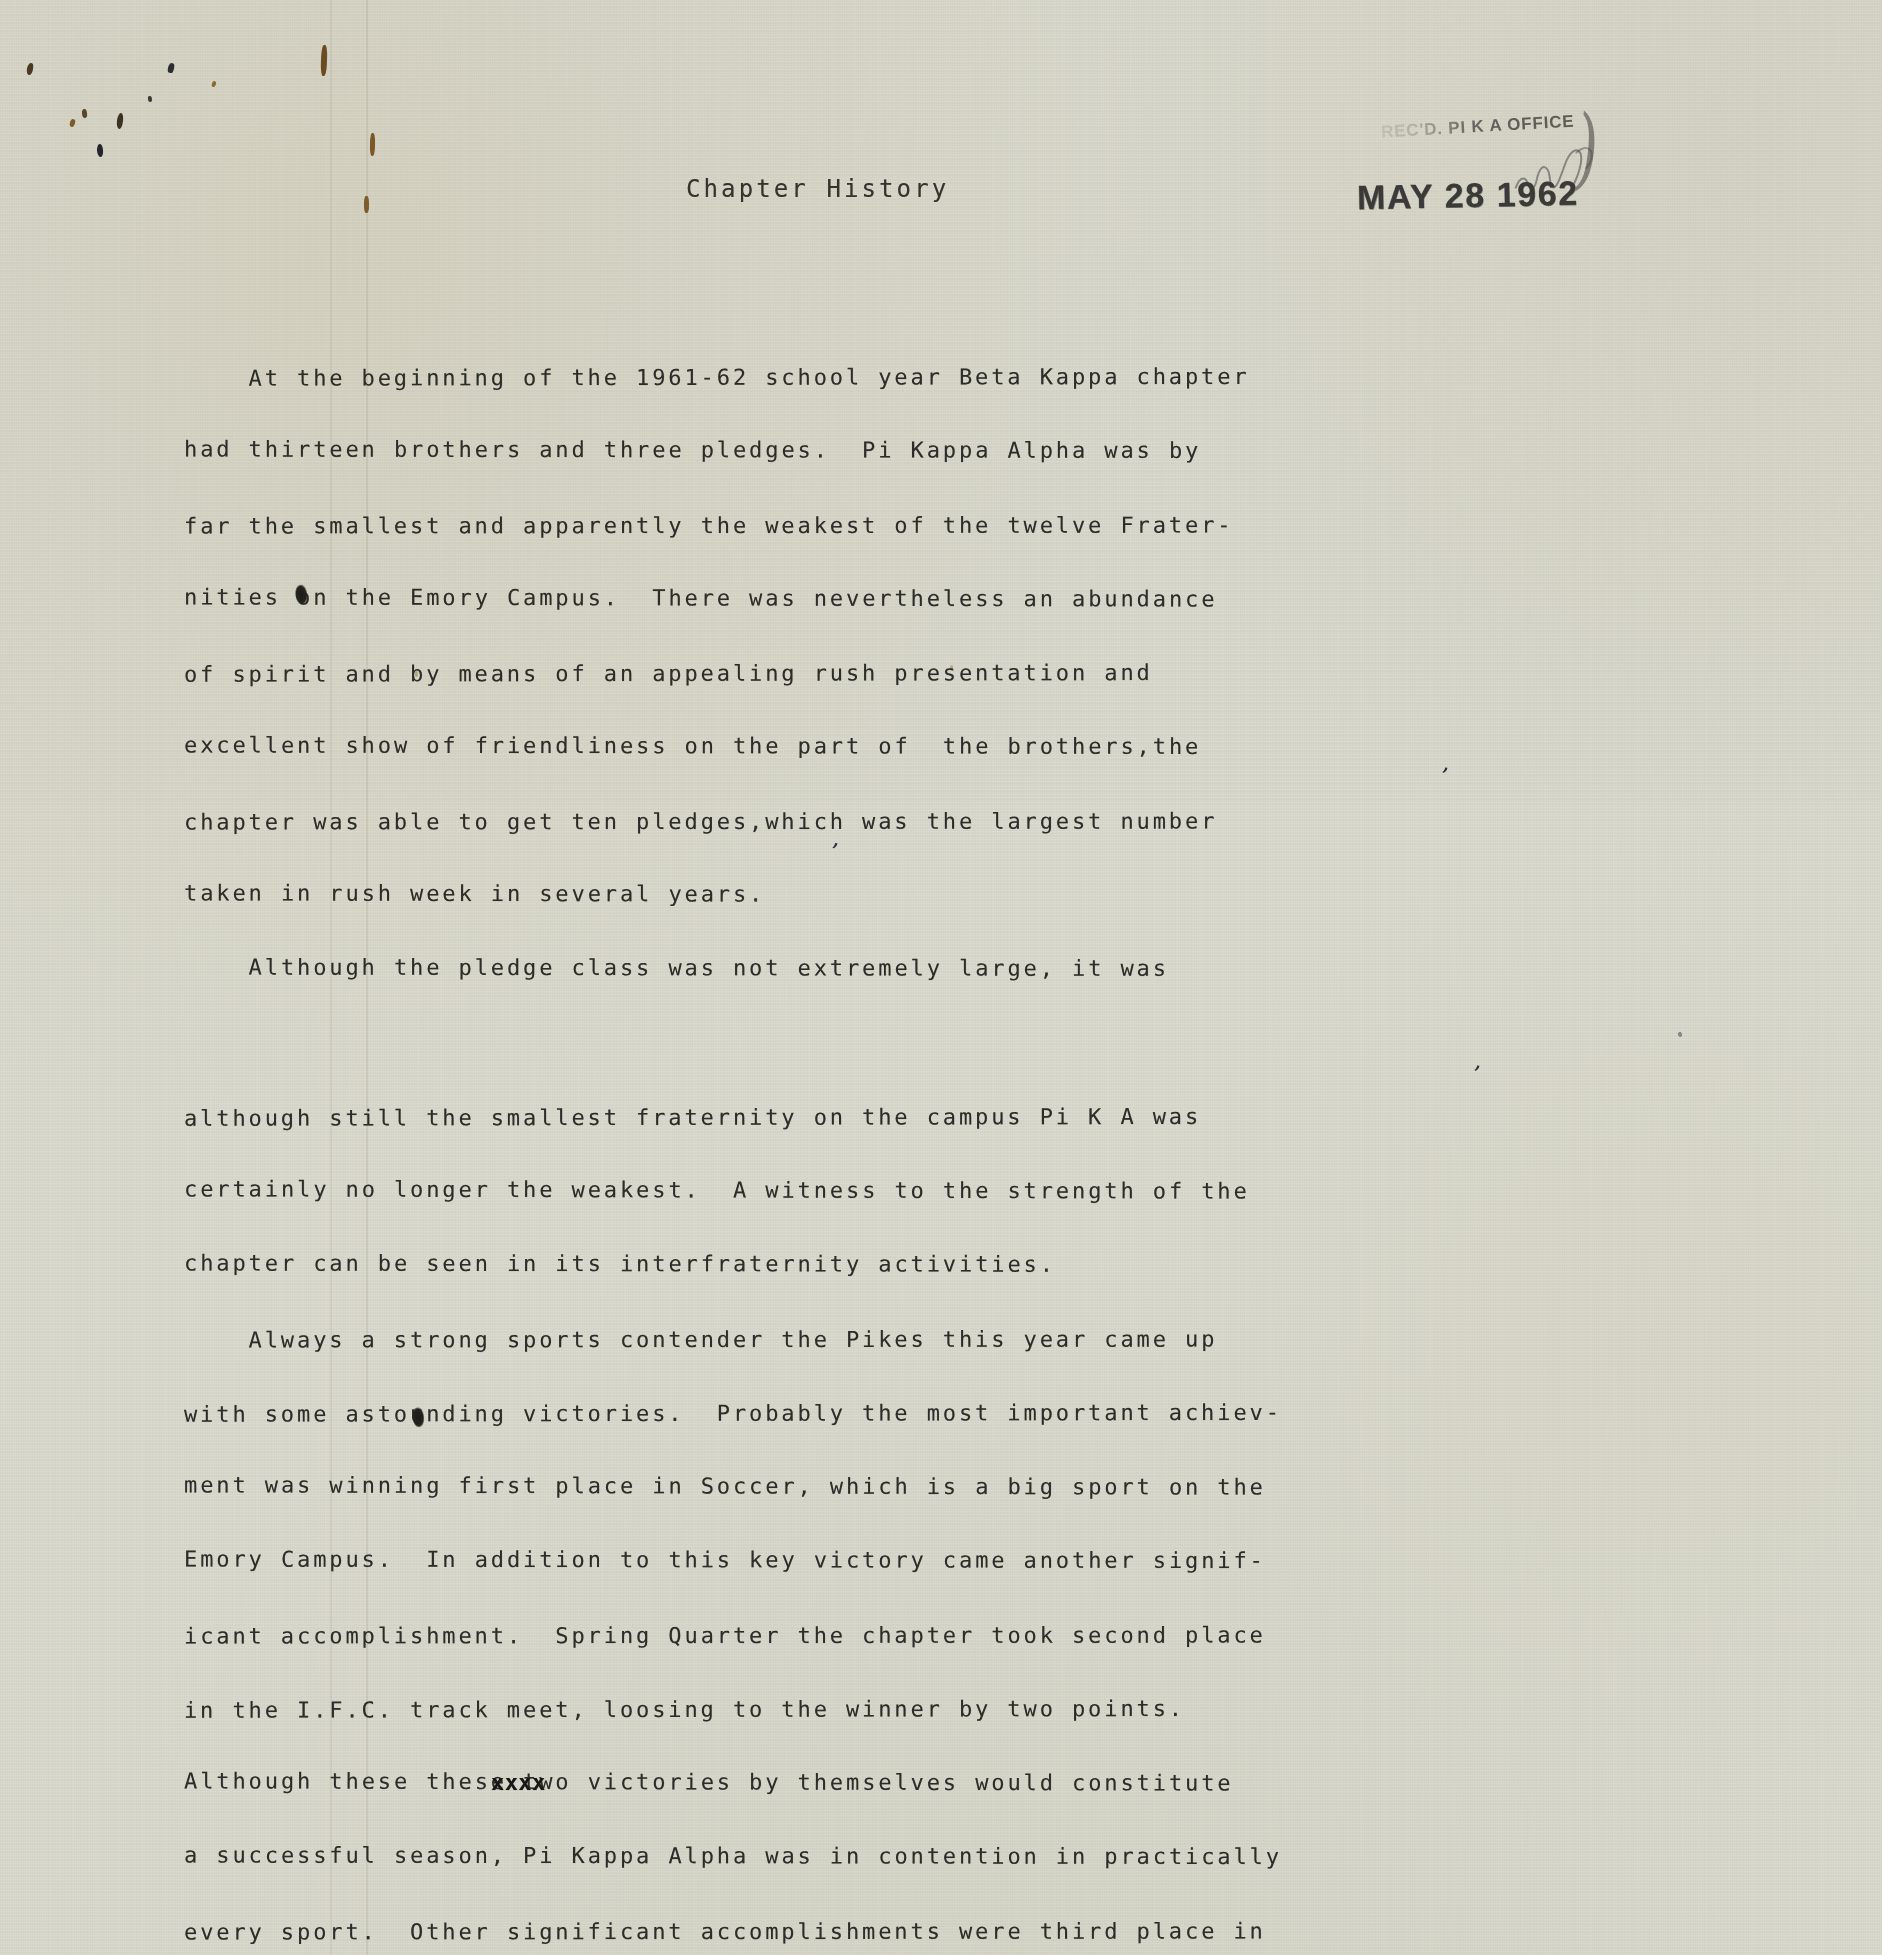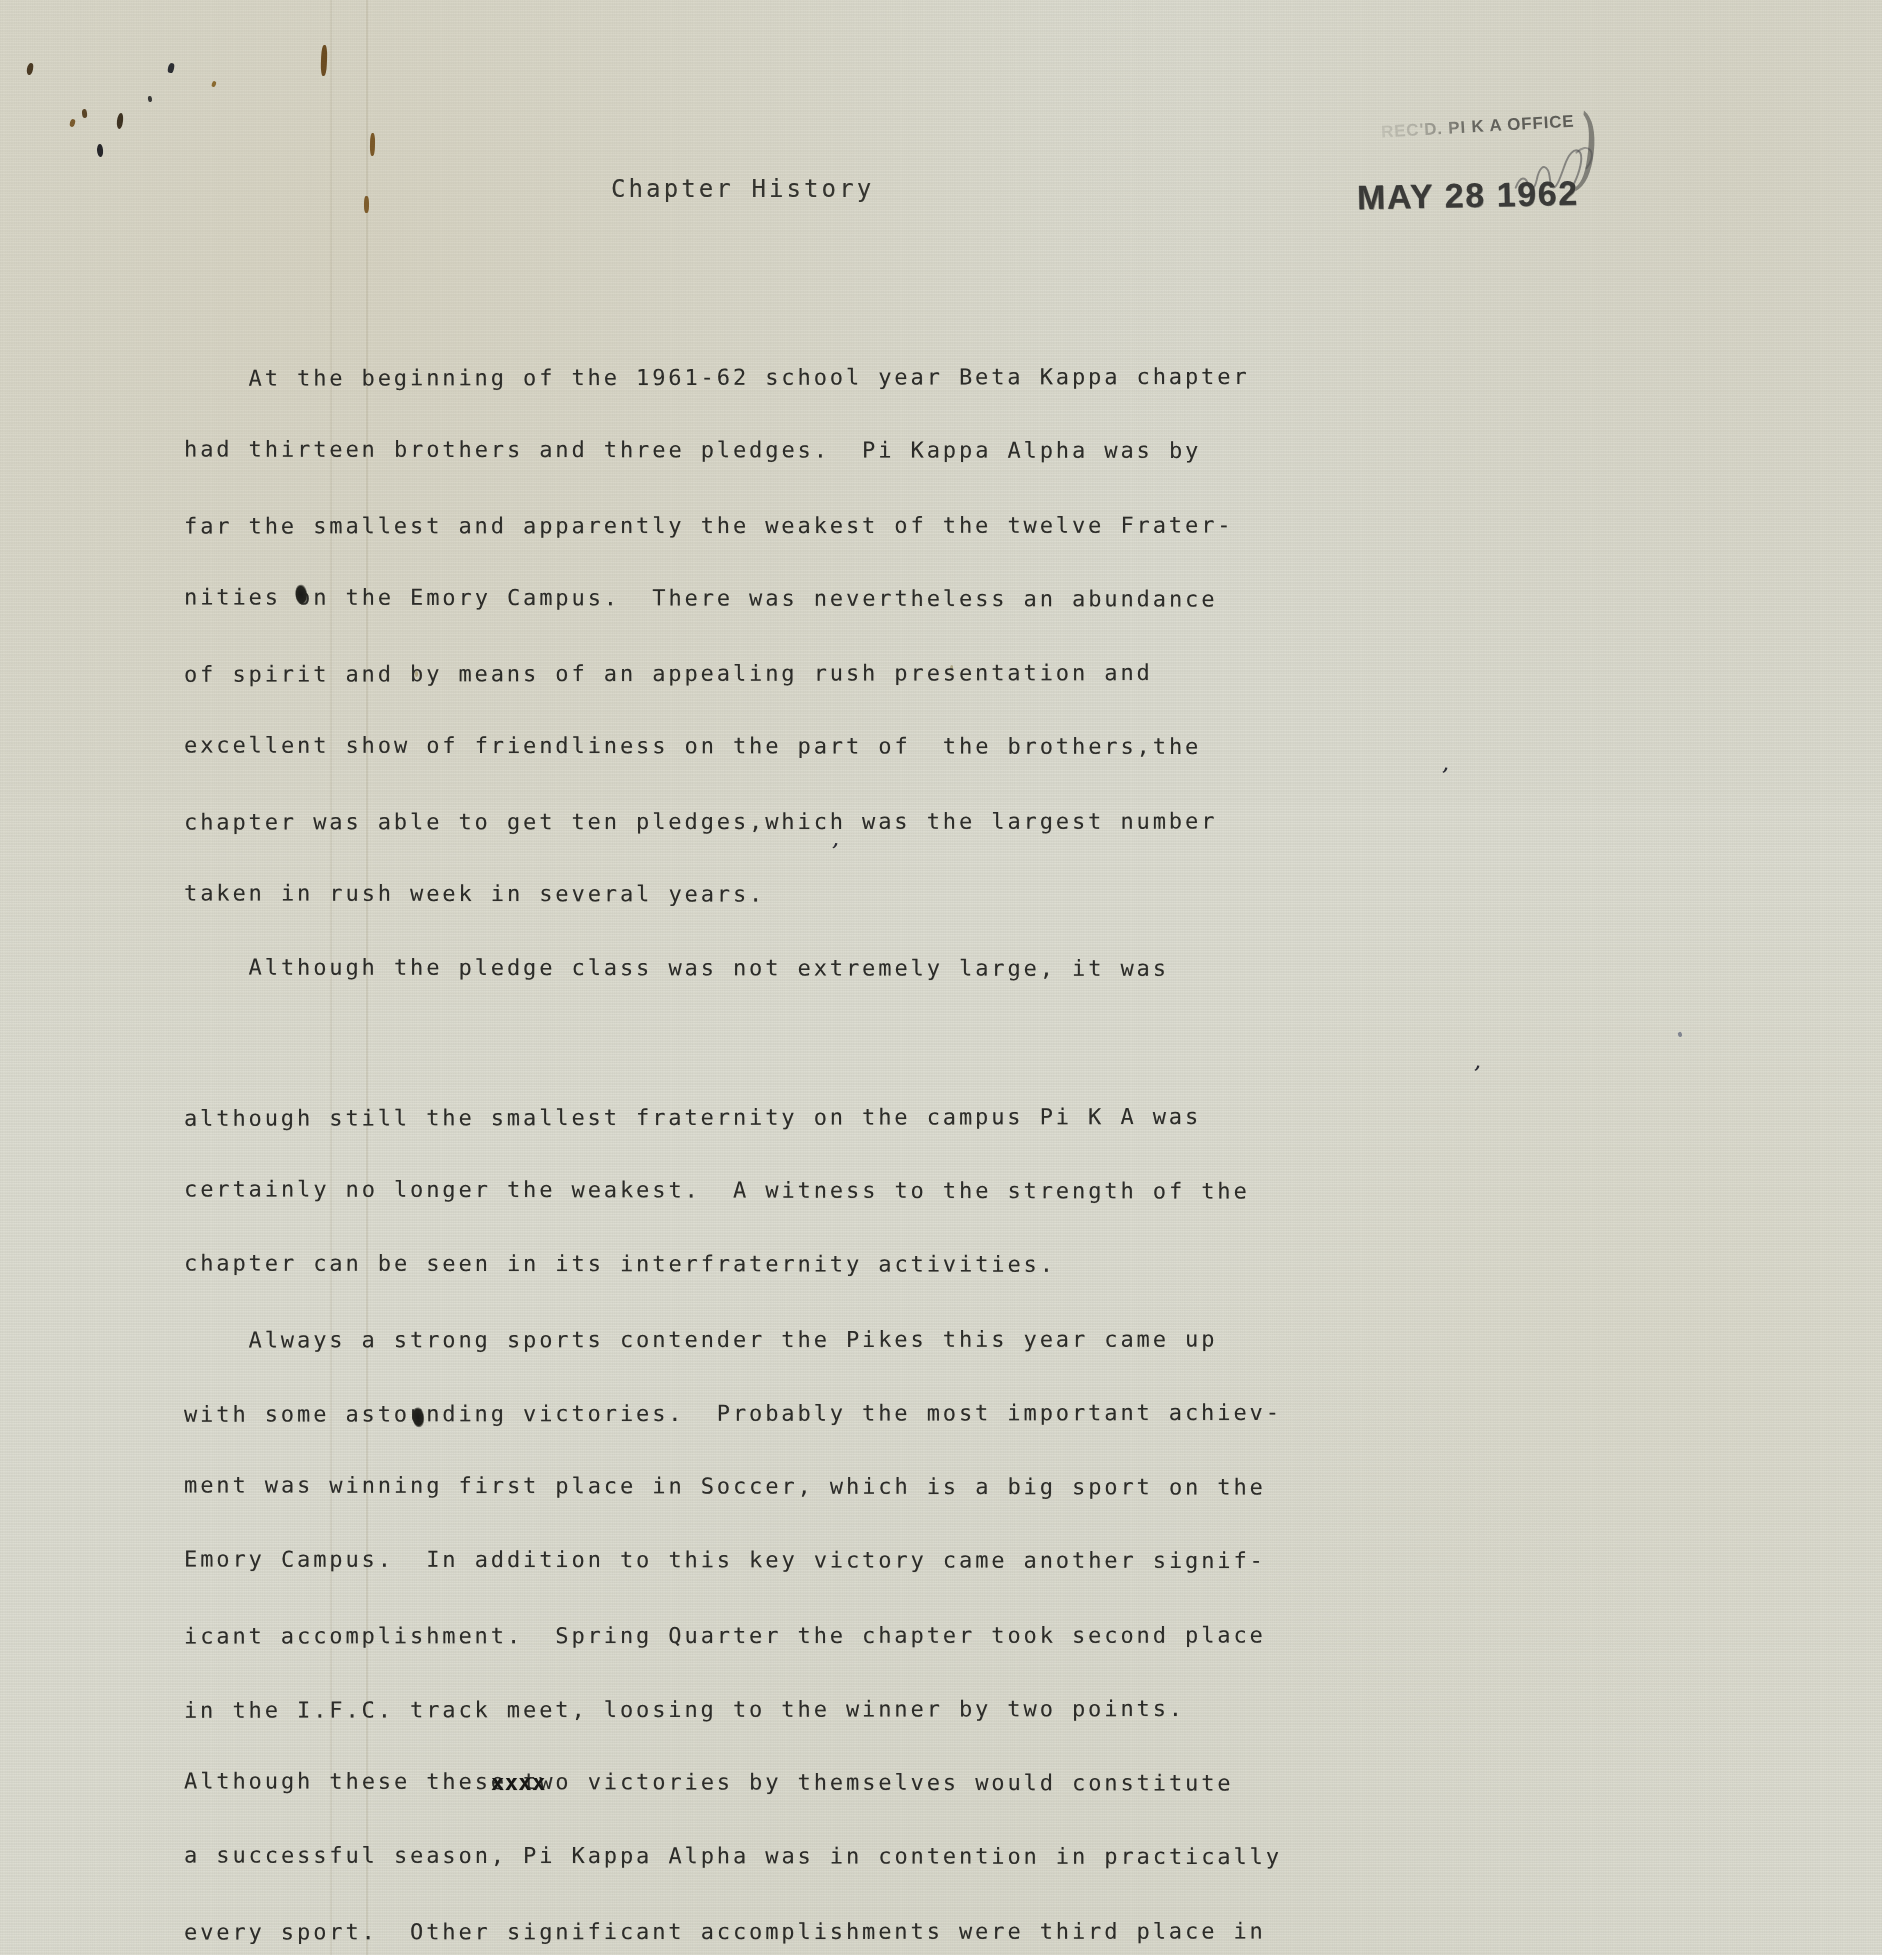--- a/index.html
+++ b/index.html
@@ -62,21 +62,21 @@
 
   
   .doc-text {
     position: absolute;
     font-family: "DejaVu Sans Mono", "Liberation Mono", monospace;
     color: #2a2a28;
     -webkit-font-smoothing: antialiased;
   }
 
   .title {
-    left: 611px;
+    left: 686px;
     top: 175px;
     font-size: 24px;
     letter-spacing: 3.1px;
     color: #34342f;
     text-shadow: 0.2px 0.2px 0 rgba(60,58,52,0.35);
   }
 
   .body-block {
     position: absolute;
     left: 184px;

